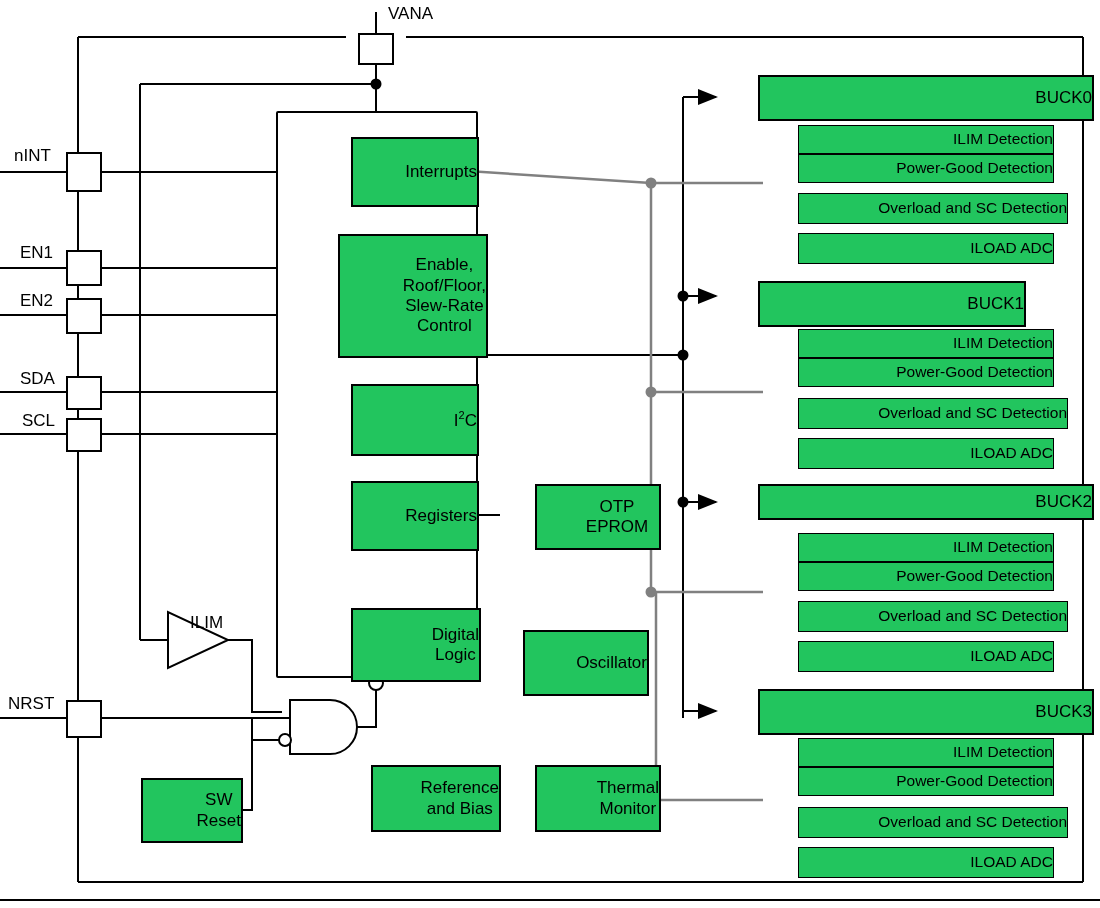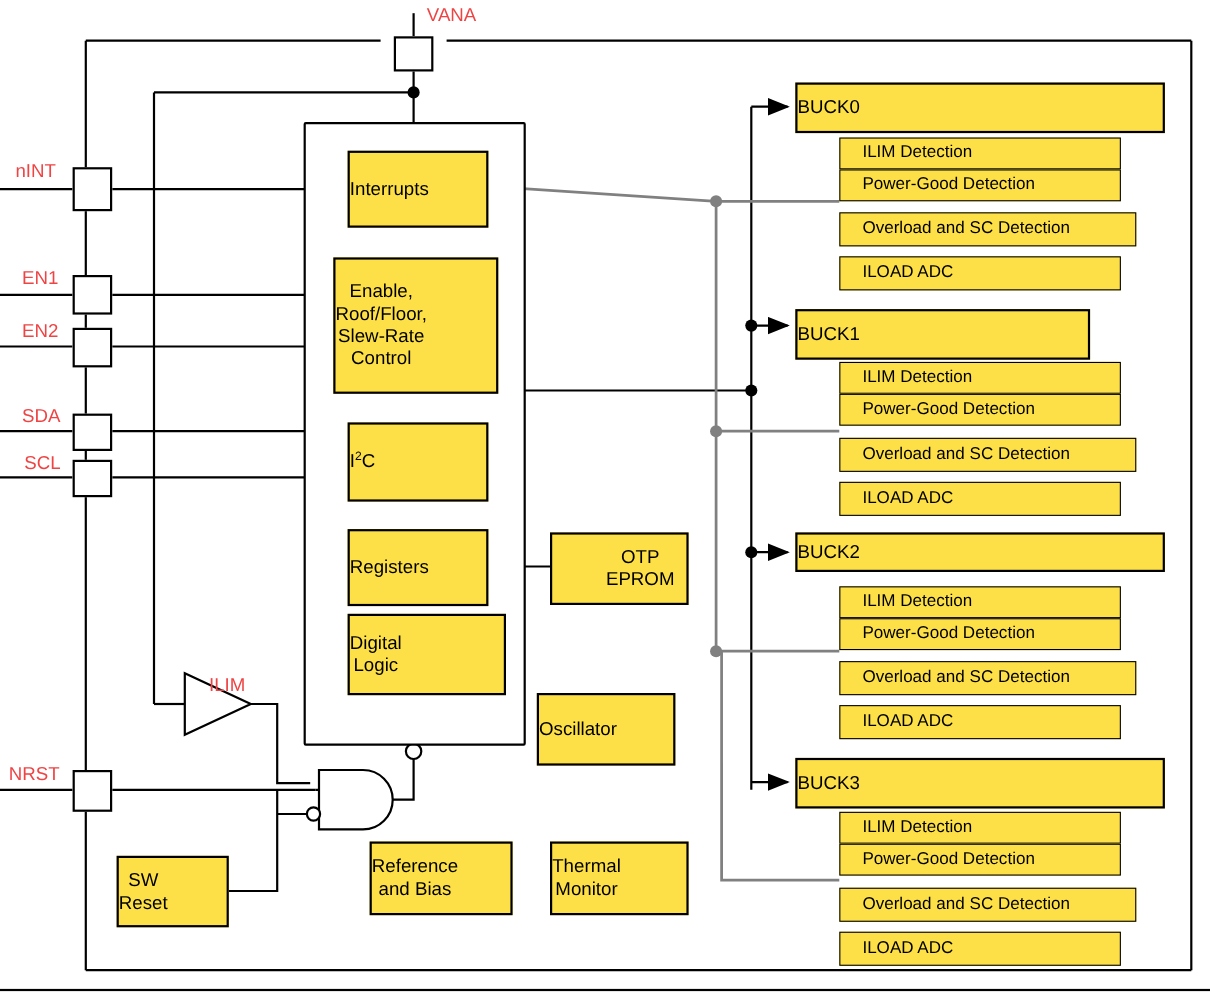--- a/index.html
+++ b/index.html
@@ -21,45 +21,46 @@
     position: absolute;
     left: 0;
     top: 0;
     width: 1100px;
     height: 908px;
   }
   .box {
     position: absolute;
     box-sizing: border-box;
     border: 2px solid #000000;
-    background: #fde047;
+    background: #22c55e;
     display: flex;
     align-items: center;
-    justify-content: flex-start;
+    justify-content: flex-end;
     text-align: center;
     font-size: 17px;
     color: #000000;
     line-height: 1.2;
     z-index: 3;
+    margin-left: 35px;
   }
   .box.thin {
     border-width: 1.5px;
     padding-left: 20px;
   }
   .pin-box {
     position: absolute;
     box-sizing: border-box;
     border: 2px solid #000000;
     background: #ffffff;
     z-index: 4;
   }
   .label {
     position: absolute;
     font-size: 17px;
-    color: #ef4444;
+    color: #000000;
     white-space: nowrap;
     z-index: 5;
   }
   .buck-title {
     font-size: 17px;
   }
   .sub-row {
     font-size: 15.5px;
   }
   .outer-frame {
@@ -217,21 +218,21 @@
   </div>
 
   <div class="box" style="left:316px; top:384px; width:128px; height:72px;">
     <span>I<span class="sup">2</span>C</span>
   </div>
 
   <div class="box" style="left:316px; top:481px; width:128px; height:70px;">
     <span>Registers</span>
   </div>
 
-  <div class="box" style="left:316px; top:558px; width:144px; height:74px;">
+  <div class="box" style="left:316px; top:608px; width:130px; height:74px;">
     <span>Digital<br>Logic</span>
   </div>
 
   <div class="box" style="left:500px; top:484px; width:126px; height:66px;padding-left:38px;">
     <span>OTP EPROM</span>
   </div>
 
   <div class="box" style="left:488px; top:630px; width:126px; height:66px;">
     <span>Oscillator</span>
   </div>

